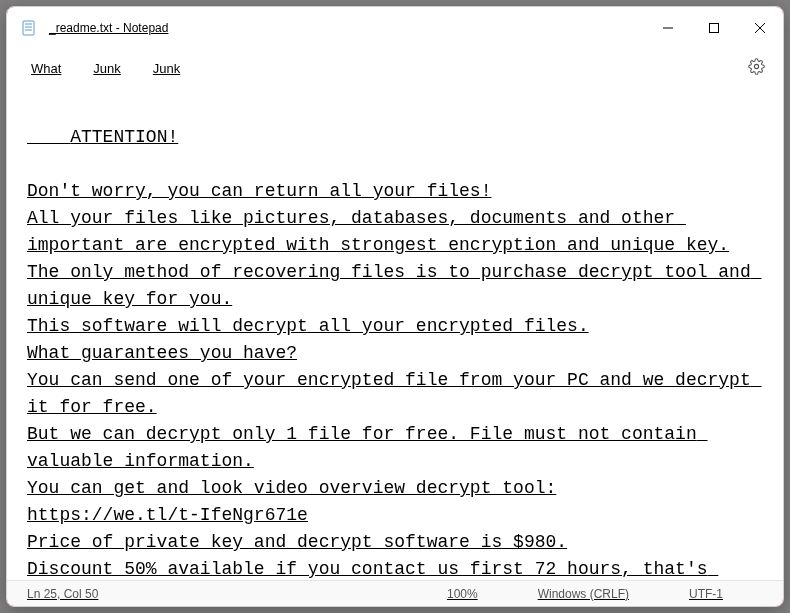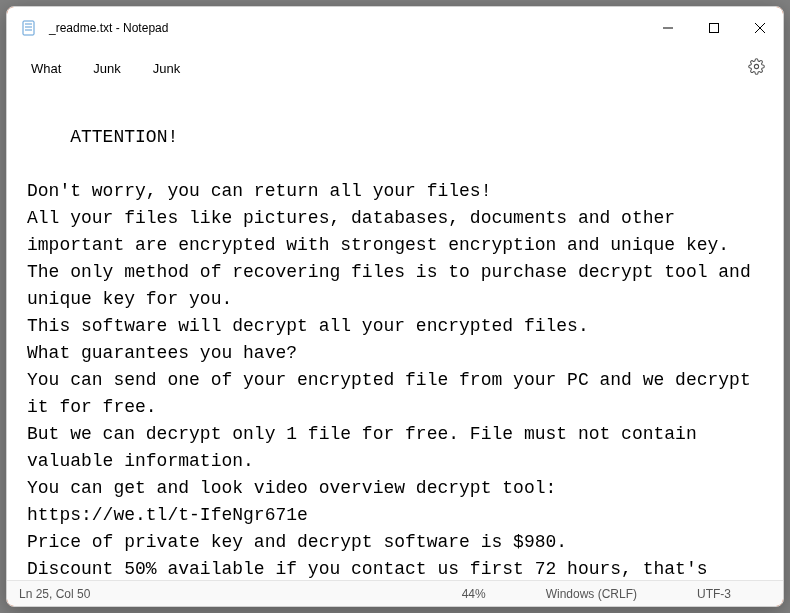--- a/index.html
+++ b/index.html
@@ -16,20 +16,21 @@
     .window {
       width: 778px;
       height: 601px;
       background: #c2410c;
       border-radius: 8px;
       box-shadow: 0 4px 20px rgba(0,0,0,0.3);
       display: flex;
       flex-direction: column;
       overflow: hidden;
       border: 1px solid #d0d0d0;
+      text-decoration: underline;
     }
     .titlebar {
       height: 42px;
       display: flex;
       align-items: center;
       padding: 0 0 0 14px;
       background: #ffffff;
     }
     .app-icon {
       width: 16px;
@@ -82,21 +83,21 @@
       white-space: pre-wrap;
       word-wrap: break-word;
       overflow: auto;
       background: #ffffff;
       position: relative;
     }
     .statusbar {
       height: 26px;
       display: flex;
       align-items: center;
-      padding: 0 12px;
+      padding: 0 20px;
       font-size: 12px;
       color: #555;
       border-top: 1px solid #e5e5e5;
       background: #f9f9f9;
     }
     .status-section { margin-right: 40px; }
     .status-section.pos { flex: 0 0 auto; margin-right: auto; }
     .status-section.zoom { margin-right: 60px; }
     .status-section.crlf { margin-right: 60px; }
     .editor-text { position: relative; z-index: 1; }
@@ -171,18 +172,18 @@
 
 Reserve e-mail address to contact us:
 datarestorehelp@airmail.cc
 
 Your personal ID:
 0586Jhyjd8CXdabb8gwL1AlIu0piO7Atgm3v9j15tRxZsl2B7</span>
   </div>
 
   <div class="statusbar">
     <div class="status-section pos">Ln 25, Col 50</div>
-    <div class="status-section zoom">44%</div>
+    <div class="status-section zoom">100%</div>
     <div class="status-section crlf">Windows (CRLF)</div>
-    <div class="status-section">UTF-3</div>
+    <div class="status-section">UTF-1</div>
   </div>
 
 </div>
 
 </body></html>

